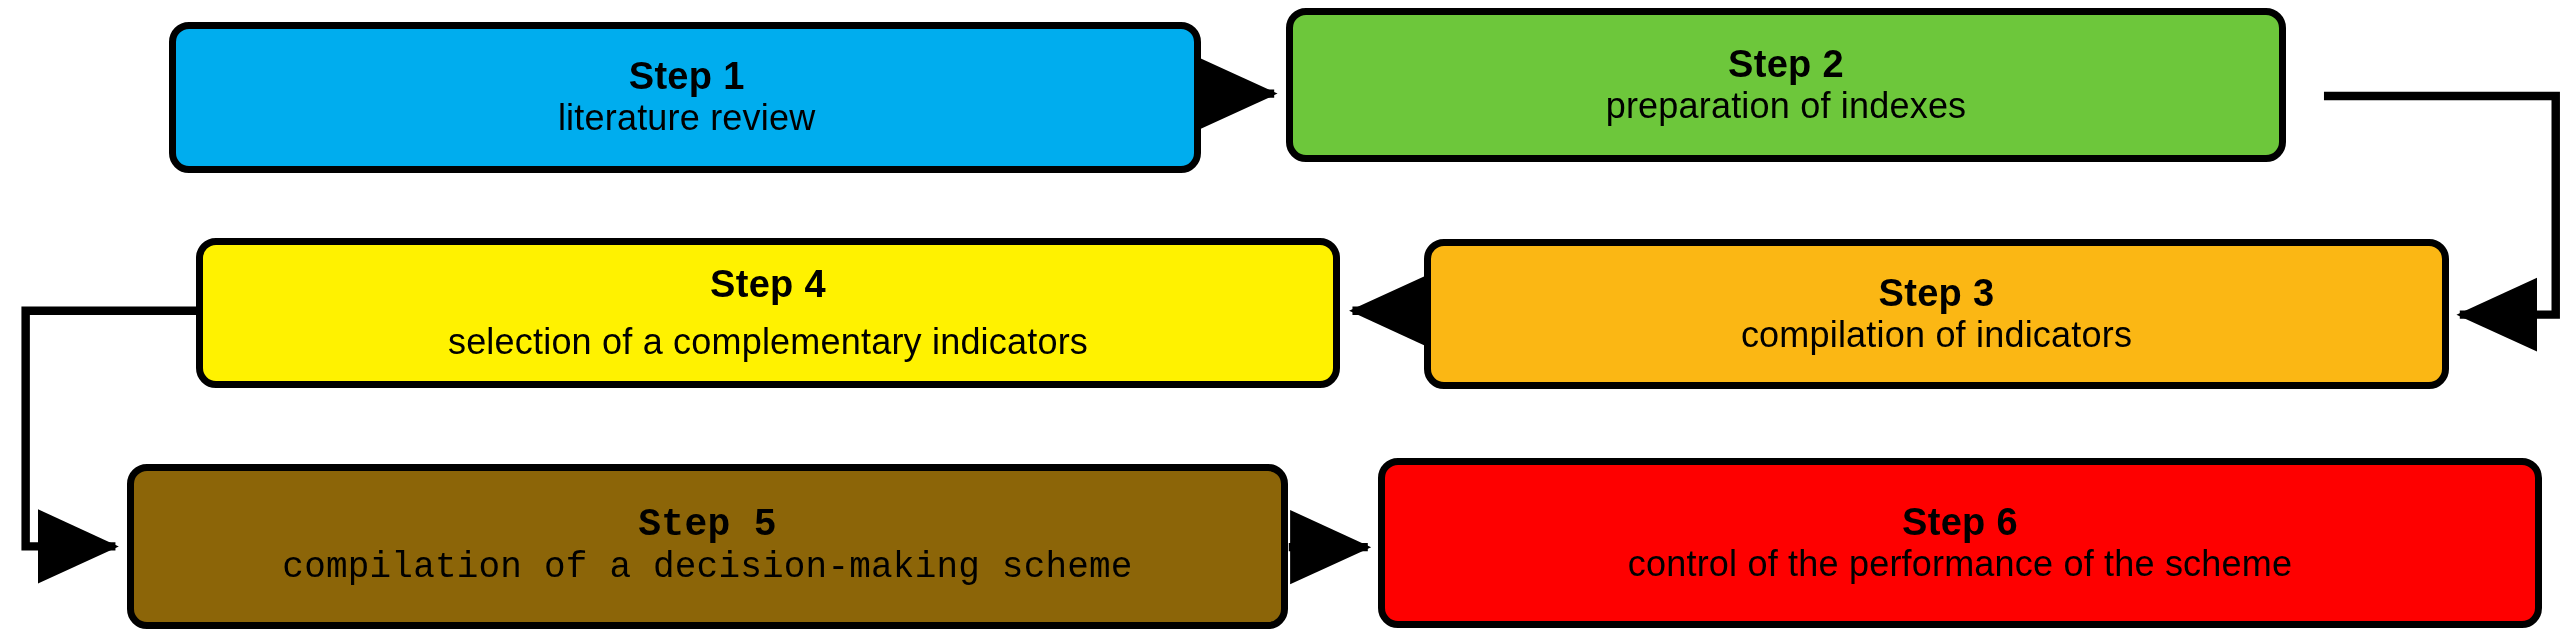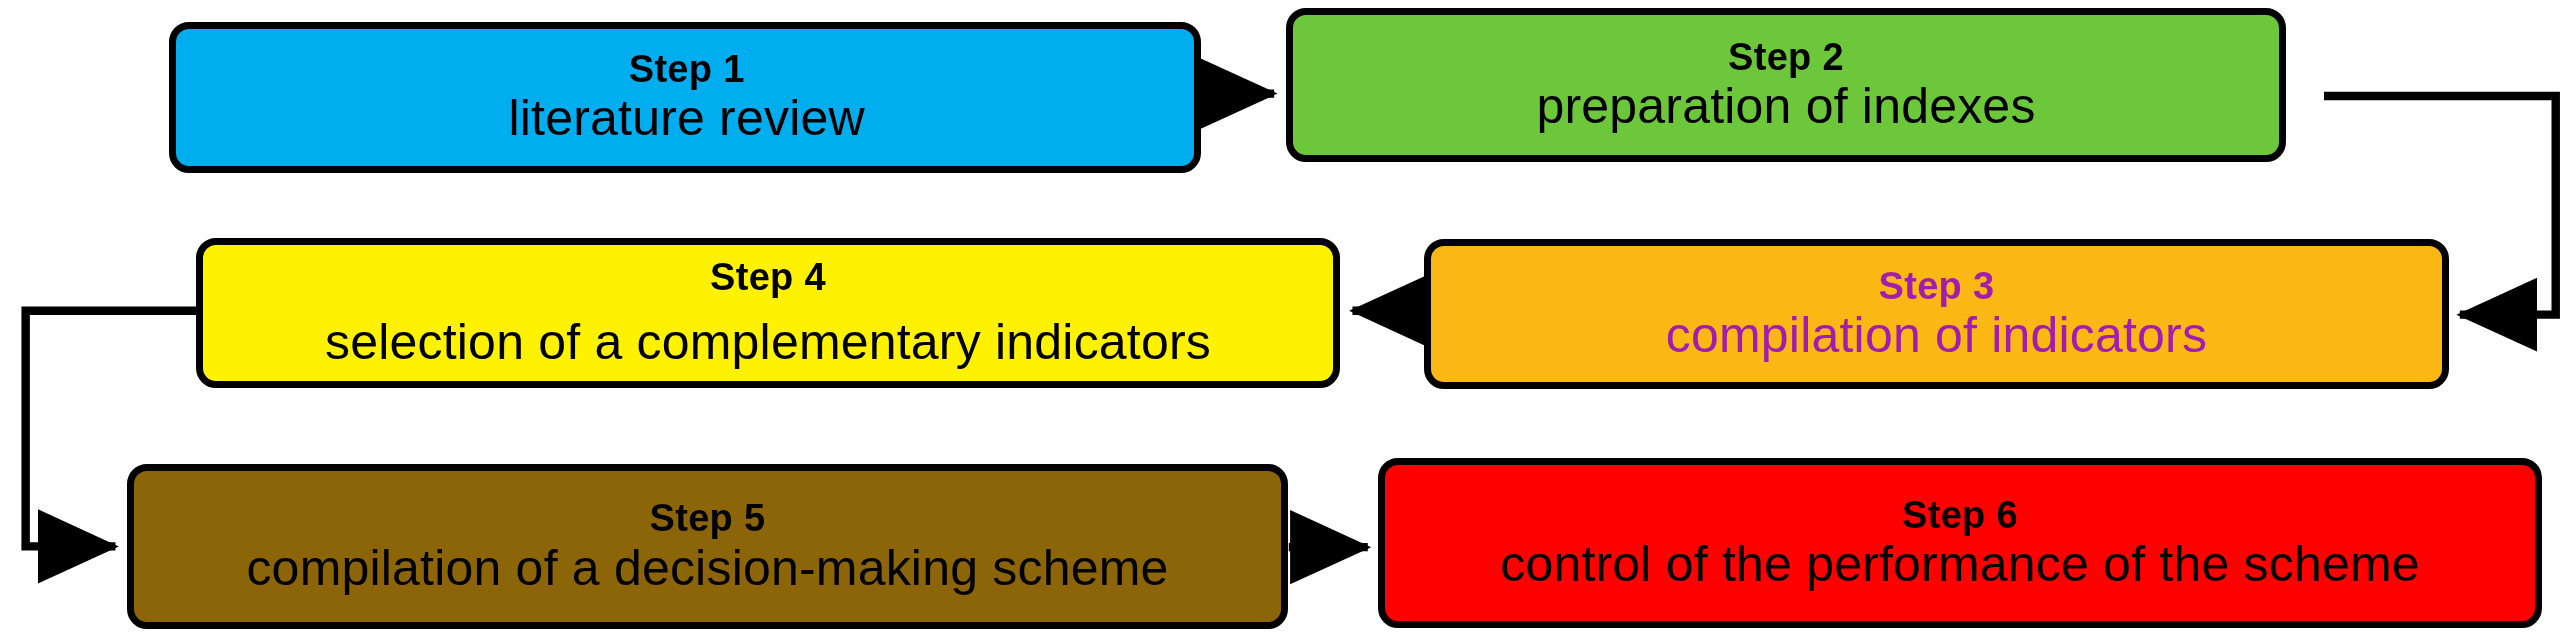--- a/index.html
+++ b/index.html
@@ -40,31 +40,31 @@
     padding: 3.1px 10.7px;
     z-index: 2;
   }
   .node-title {
     font-size: 38px;
     font-weight: bold;
     letter-spacing: 0.3px;
     margin-bottom: 4.6px;
   }
   .node-desc {
-    font-size: 50px;
+    font-size: 36px;
     font-weight: normal;
     letter-spacing: 0.2px;
   }
 
   
   #node-step-1 { left: 169px;  top: 21.5px;  width: 1032px; height: 151px; }
   #node-step-2 { left: 1286px; top: 7.7px;  width: 1000px; height: 154px; }
   #node-step-3 { left: 1424px; top: 239px; width: 1025px; height: 150px; }
   #node-step-4 { left: 196px;  top: 238px; width: 1144px; height: 150px; gap: 16px; }
-  #node-step-5 { left: 127px;  top: 464px; width: 1161px; height: 165px; }
+  #node-step-5 { left: 127px;  top: 464px; width: 1161px; height: 165px; font-family: Liberation Mono, monospace; }
   #node-step-6 { left: 1378px; top: 458px; width: 1164px; height: 170px; }
 </style>
 </head>
 <body style="background-color: rgb(255, 255, 255);">
 
 <div id="canvas" style="background-color: rgb(255, 255, 255);">
 
   <svg id="wires" viewBox="0 0 3356 834" width="2576" height="640" xmlns="http://www.w3.org/2000/svg">
     <defs>
       <marker id="ah-right" markerWidth="10" markerHeight="10" refX="9.2" refY="5" orient="auto" markerUnits="strokeWidth">
@@ -89,21 +89,21 @@
   <div class="node" id="node-step-1" style="background-color: rgb(0, 173, 238); border-color: rgb(0, 0, 0); color: rgb(0, 0, 0); padding-left: 14px;">
     <div class="node-title">Step 1</div>
     <div class="node-desc">literature review</div>
   </div>
 
   <div class="node" id="node-step-2" style="background-color: rgb(109, 199, 59); border-color: rgb(0, 0, 0); color: rgb(0, 0, 0);">
     <div class="node-title">Step 2</div>
     <div class="node-desc">preparation of indexes</div>
   </div>
 
-  <div class="node" id="node-step-3" style="background-color: rgb(251, 183, 20); border-color: rgb(0, 0, 0); color: #a21caf;">
+  <div class="node" id="node-step-3" style="background-color: rgb(251, 183, 20); border-color: rgb(0, 0, 0); color: #000000;">
     <div class="node-title">Step 3</div>
     <div class="node-desc">compilation of indicators</div>
   </div>
 
   <div class="node" id="node-step-4" style="background-color: rgb(255, 242, 0); border-color: rgb(0, 0, 0); color: rgb(0, 0, 0);">
     <div class="node-title">Step 4</div>
     <div class="node-desc">selection of a complementary indicators</div>
   </div>
 
   <div class="node" id="node-step-5" style="background-color: rgb(140, 101, 8); border-color: rgb(0, 0, 0); color: rgb(0, 0, 0);">

